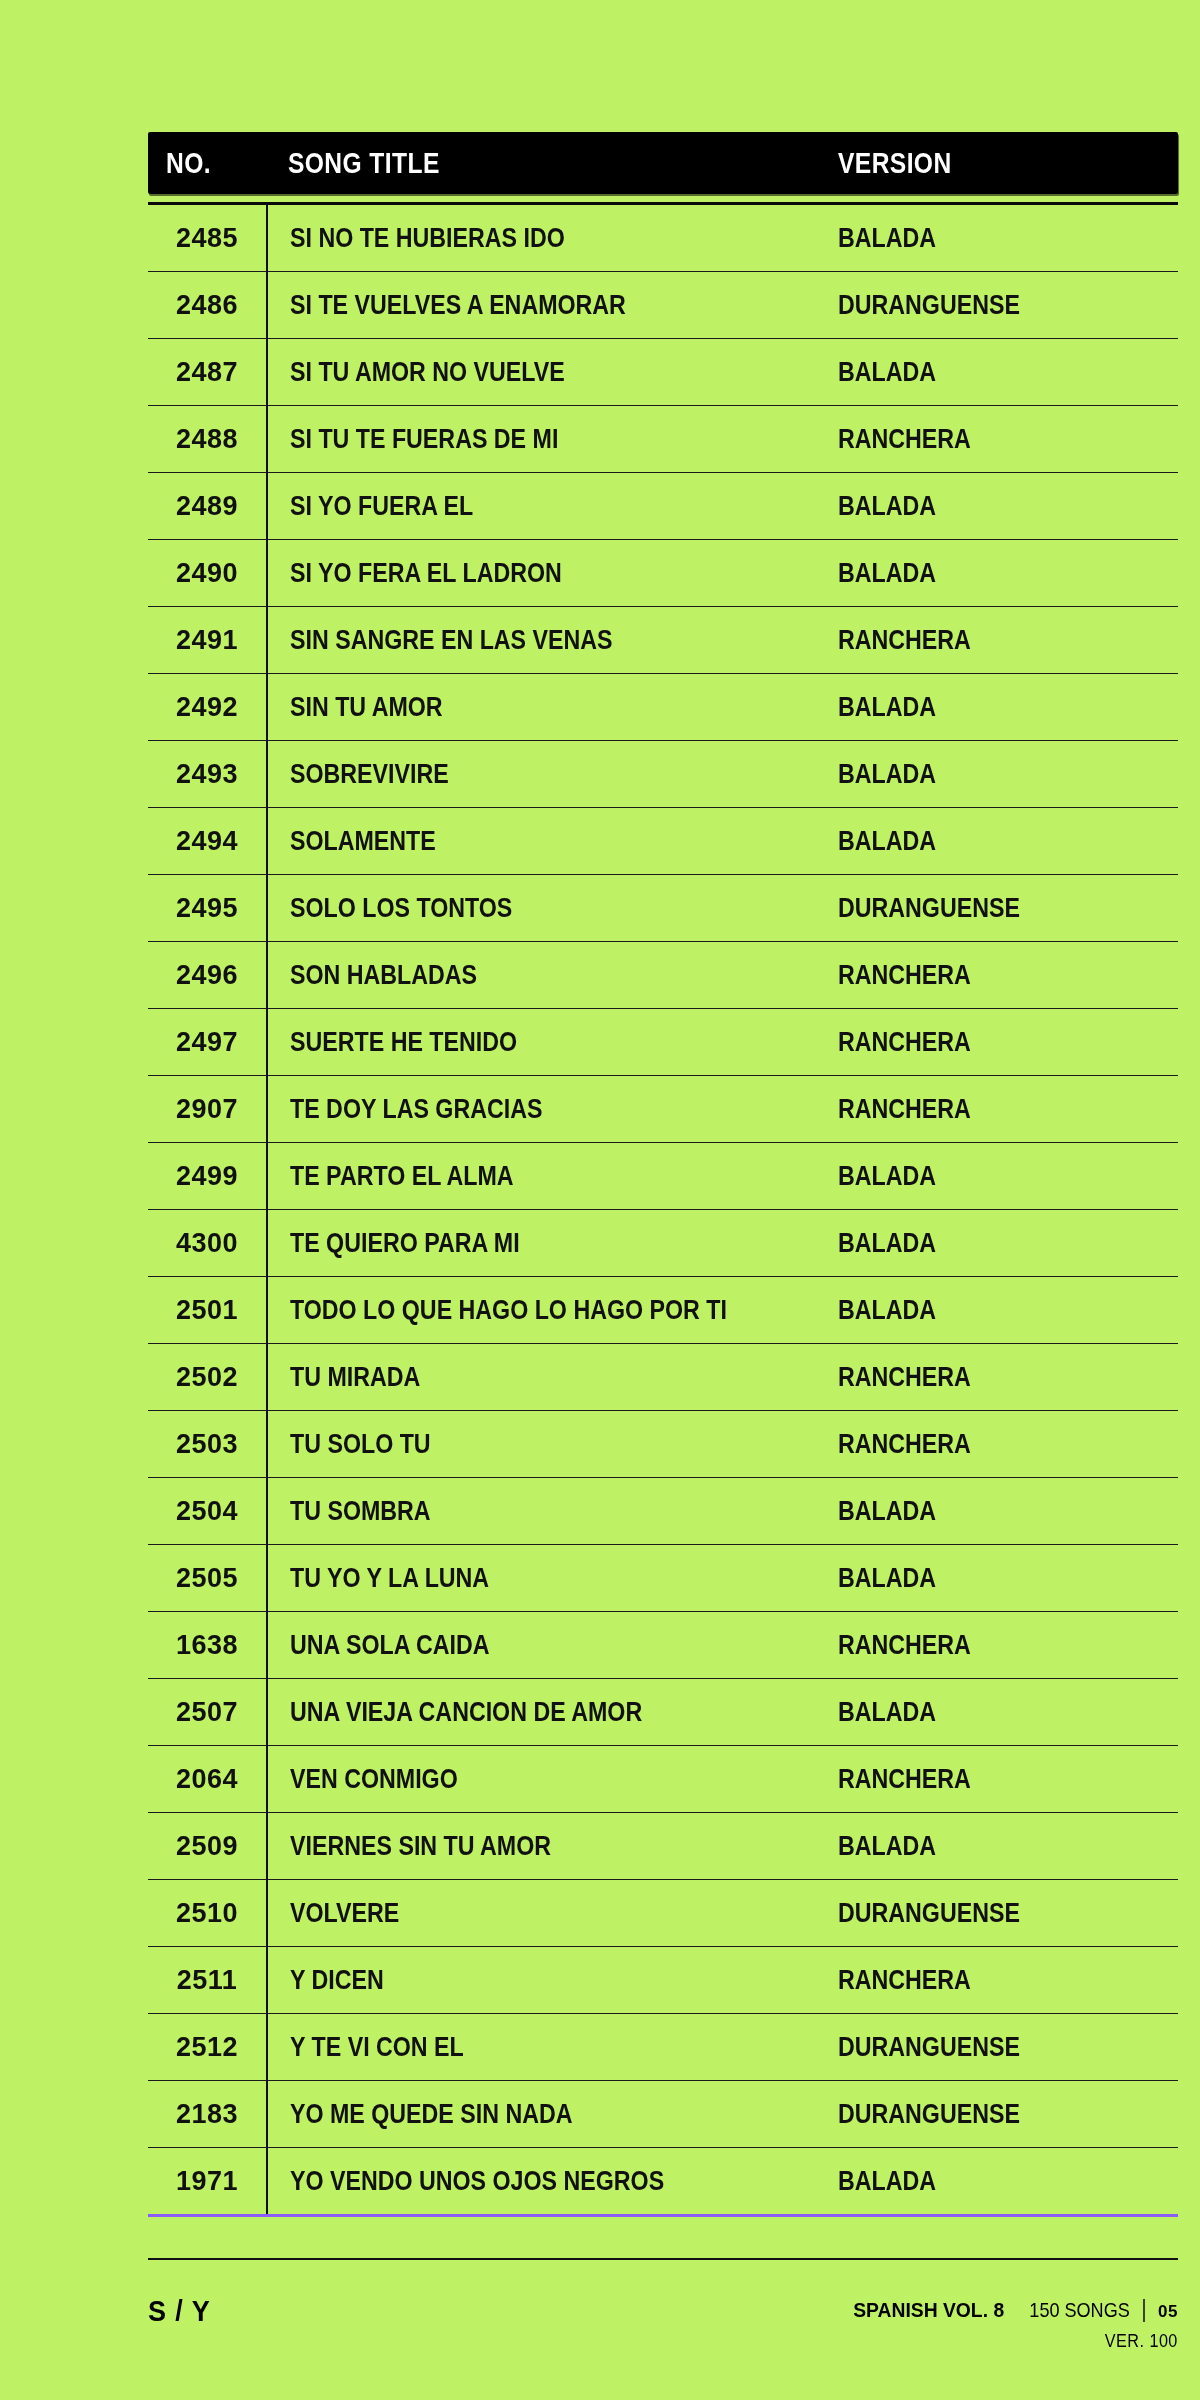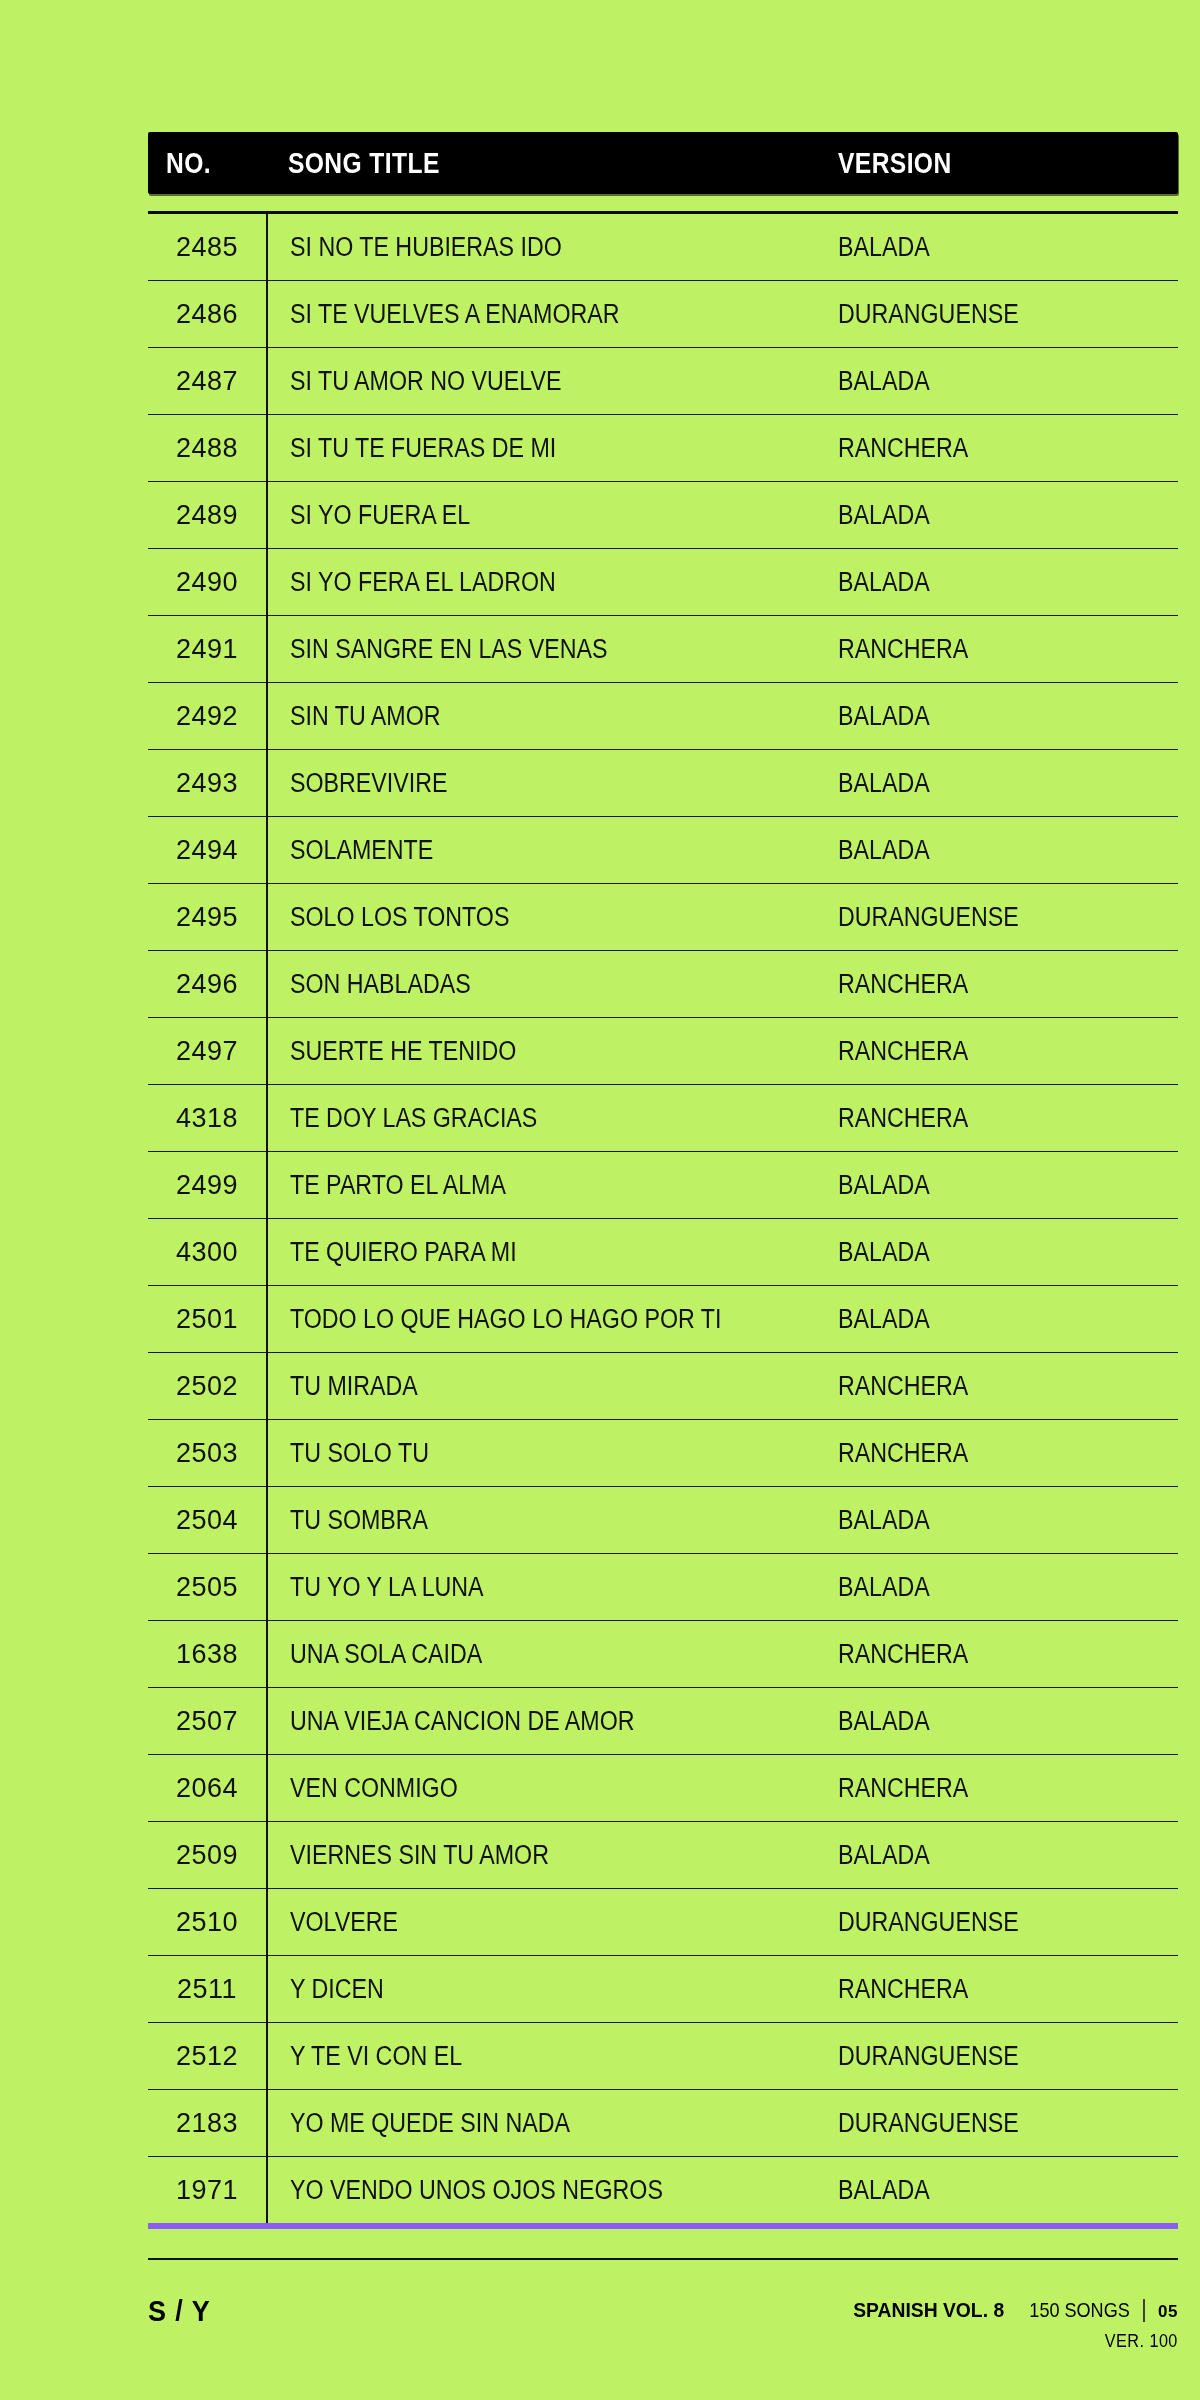--- a/index.html
+++ b/index.html
@@ -52,23 +52,24 @@
     white-space: nowrap;
     line-height: 1;
   }
   .hdr-no      { position: absolute; left: 18px;  }
   .hdr-title   { position: absolute; left: 140px; }
   .hdr-version { position: absolute; left: 690px; }
 
   
   .rows {
     position: relative;
-    margin-top: 17px;
+    margin-top: 8px;
     border-top: 3px solid #0a0a0a;
-    border-bottom: 6px solid #8b5cf6;
+    border-bottom: 3px solid #8b5cf6;
+    font-weight: bold;
   }
   
   .rows::after {
     content: "";
     position: absolute;
     left: 118px;
     top: 0;
     bottom: 0;
     width: 2px;
     background: #111;
@@ -246,21 +247,21 @@
           <div class="cell c-no">2496</div>
           <div class="cell c-title">SON HABLADAS</div>
           <div class="cell c-version">RANCHERA</div>
         </div>
         <div class="row">
           <div class="cell c-no">2497</div>
           <div class="cell c-title">SUERTE HE TENIDO</div>
           <div class="cell c-version">RANCHERA</div>
         </div>
         <div class="row">
-          <div class="cell c-no">4318</div>
+          <div class="cell c-no">2907</div>
           <div class="cell c-title">TE DOY LAS GRACIAS</div>
           <div class="cell c-version">RANCHERA</div>
         </div>
         <div class="row">
           <div class="cell c-no">2499</div>
           <div class="cell c-title">TE PARTO EL ALMA</div>
           <div class="cell c-version">BALADA</div>
         </div>
         <div class="row">
           <div class="cell c-no">4300</div>

